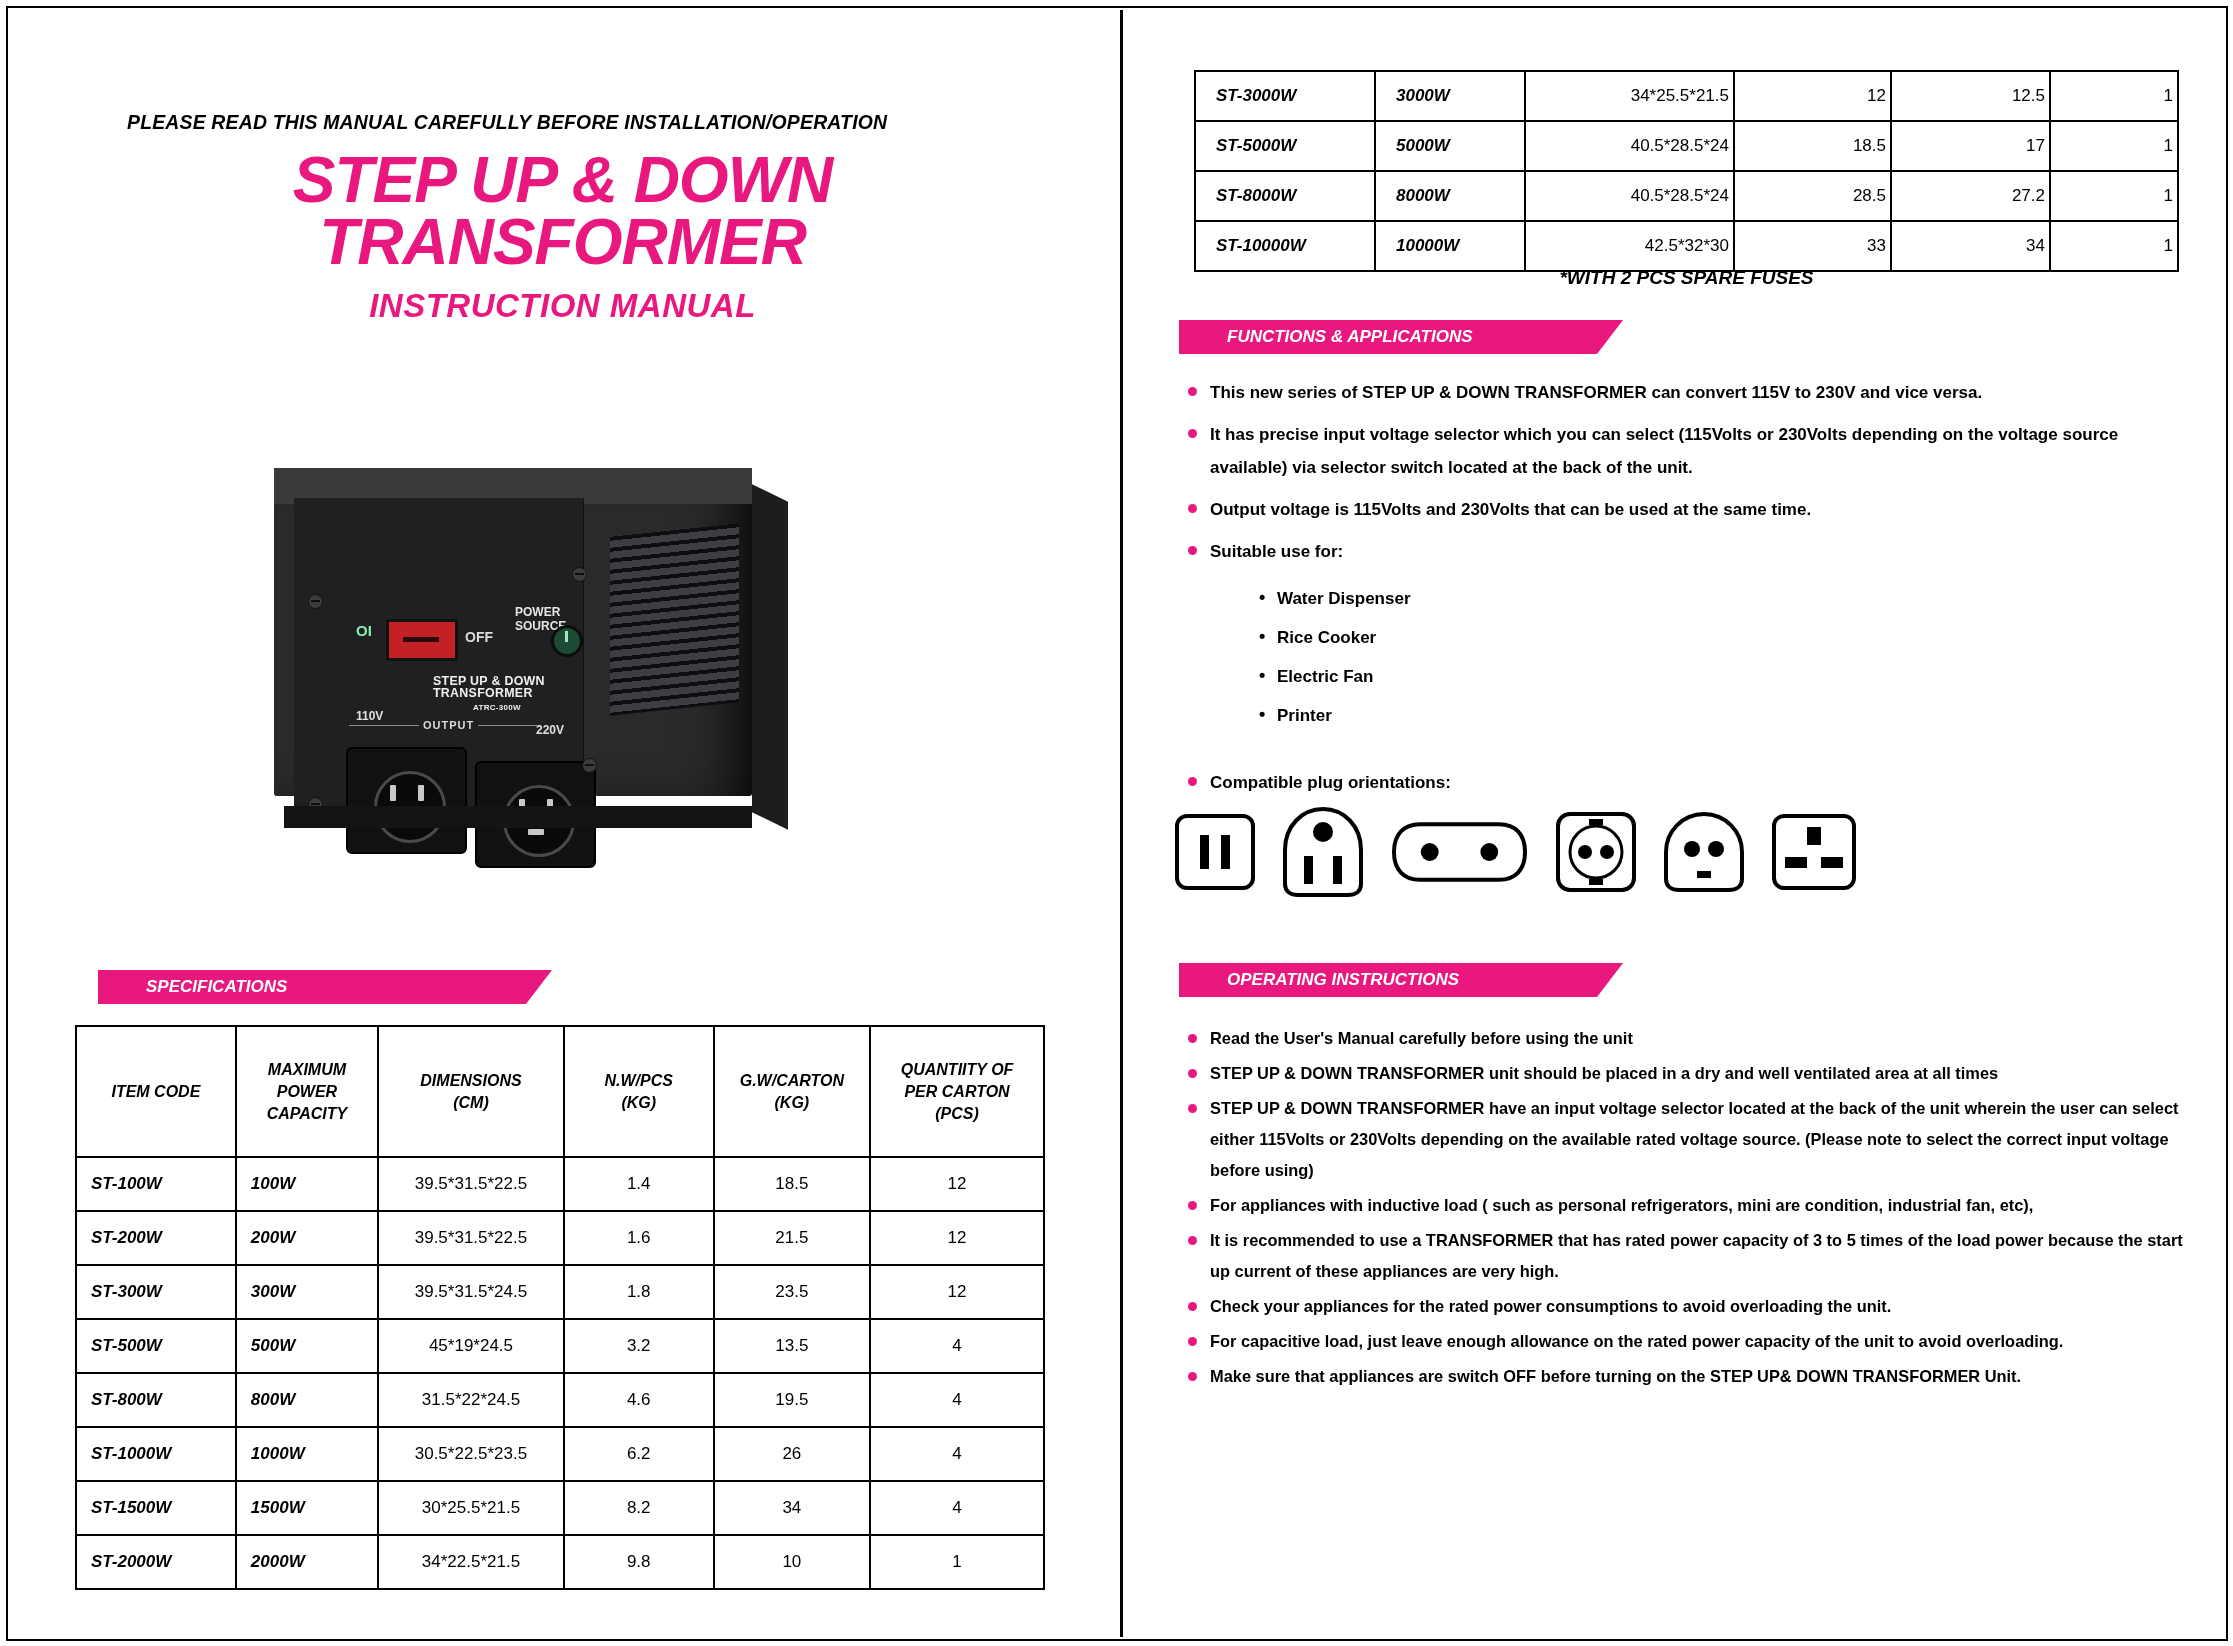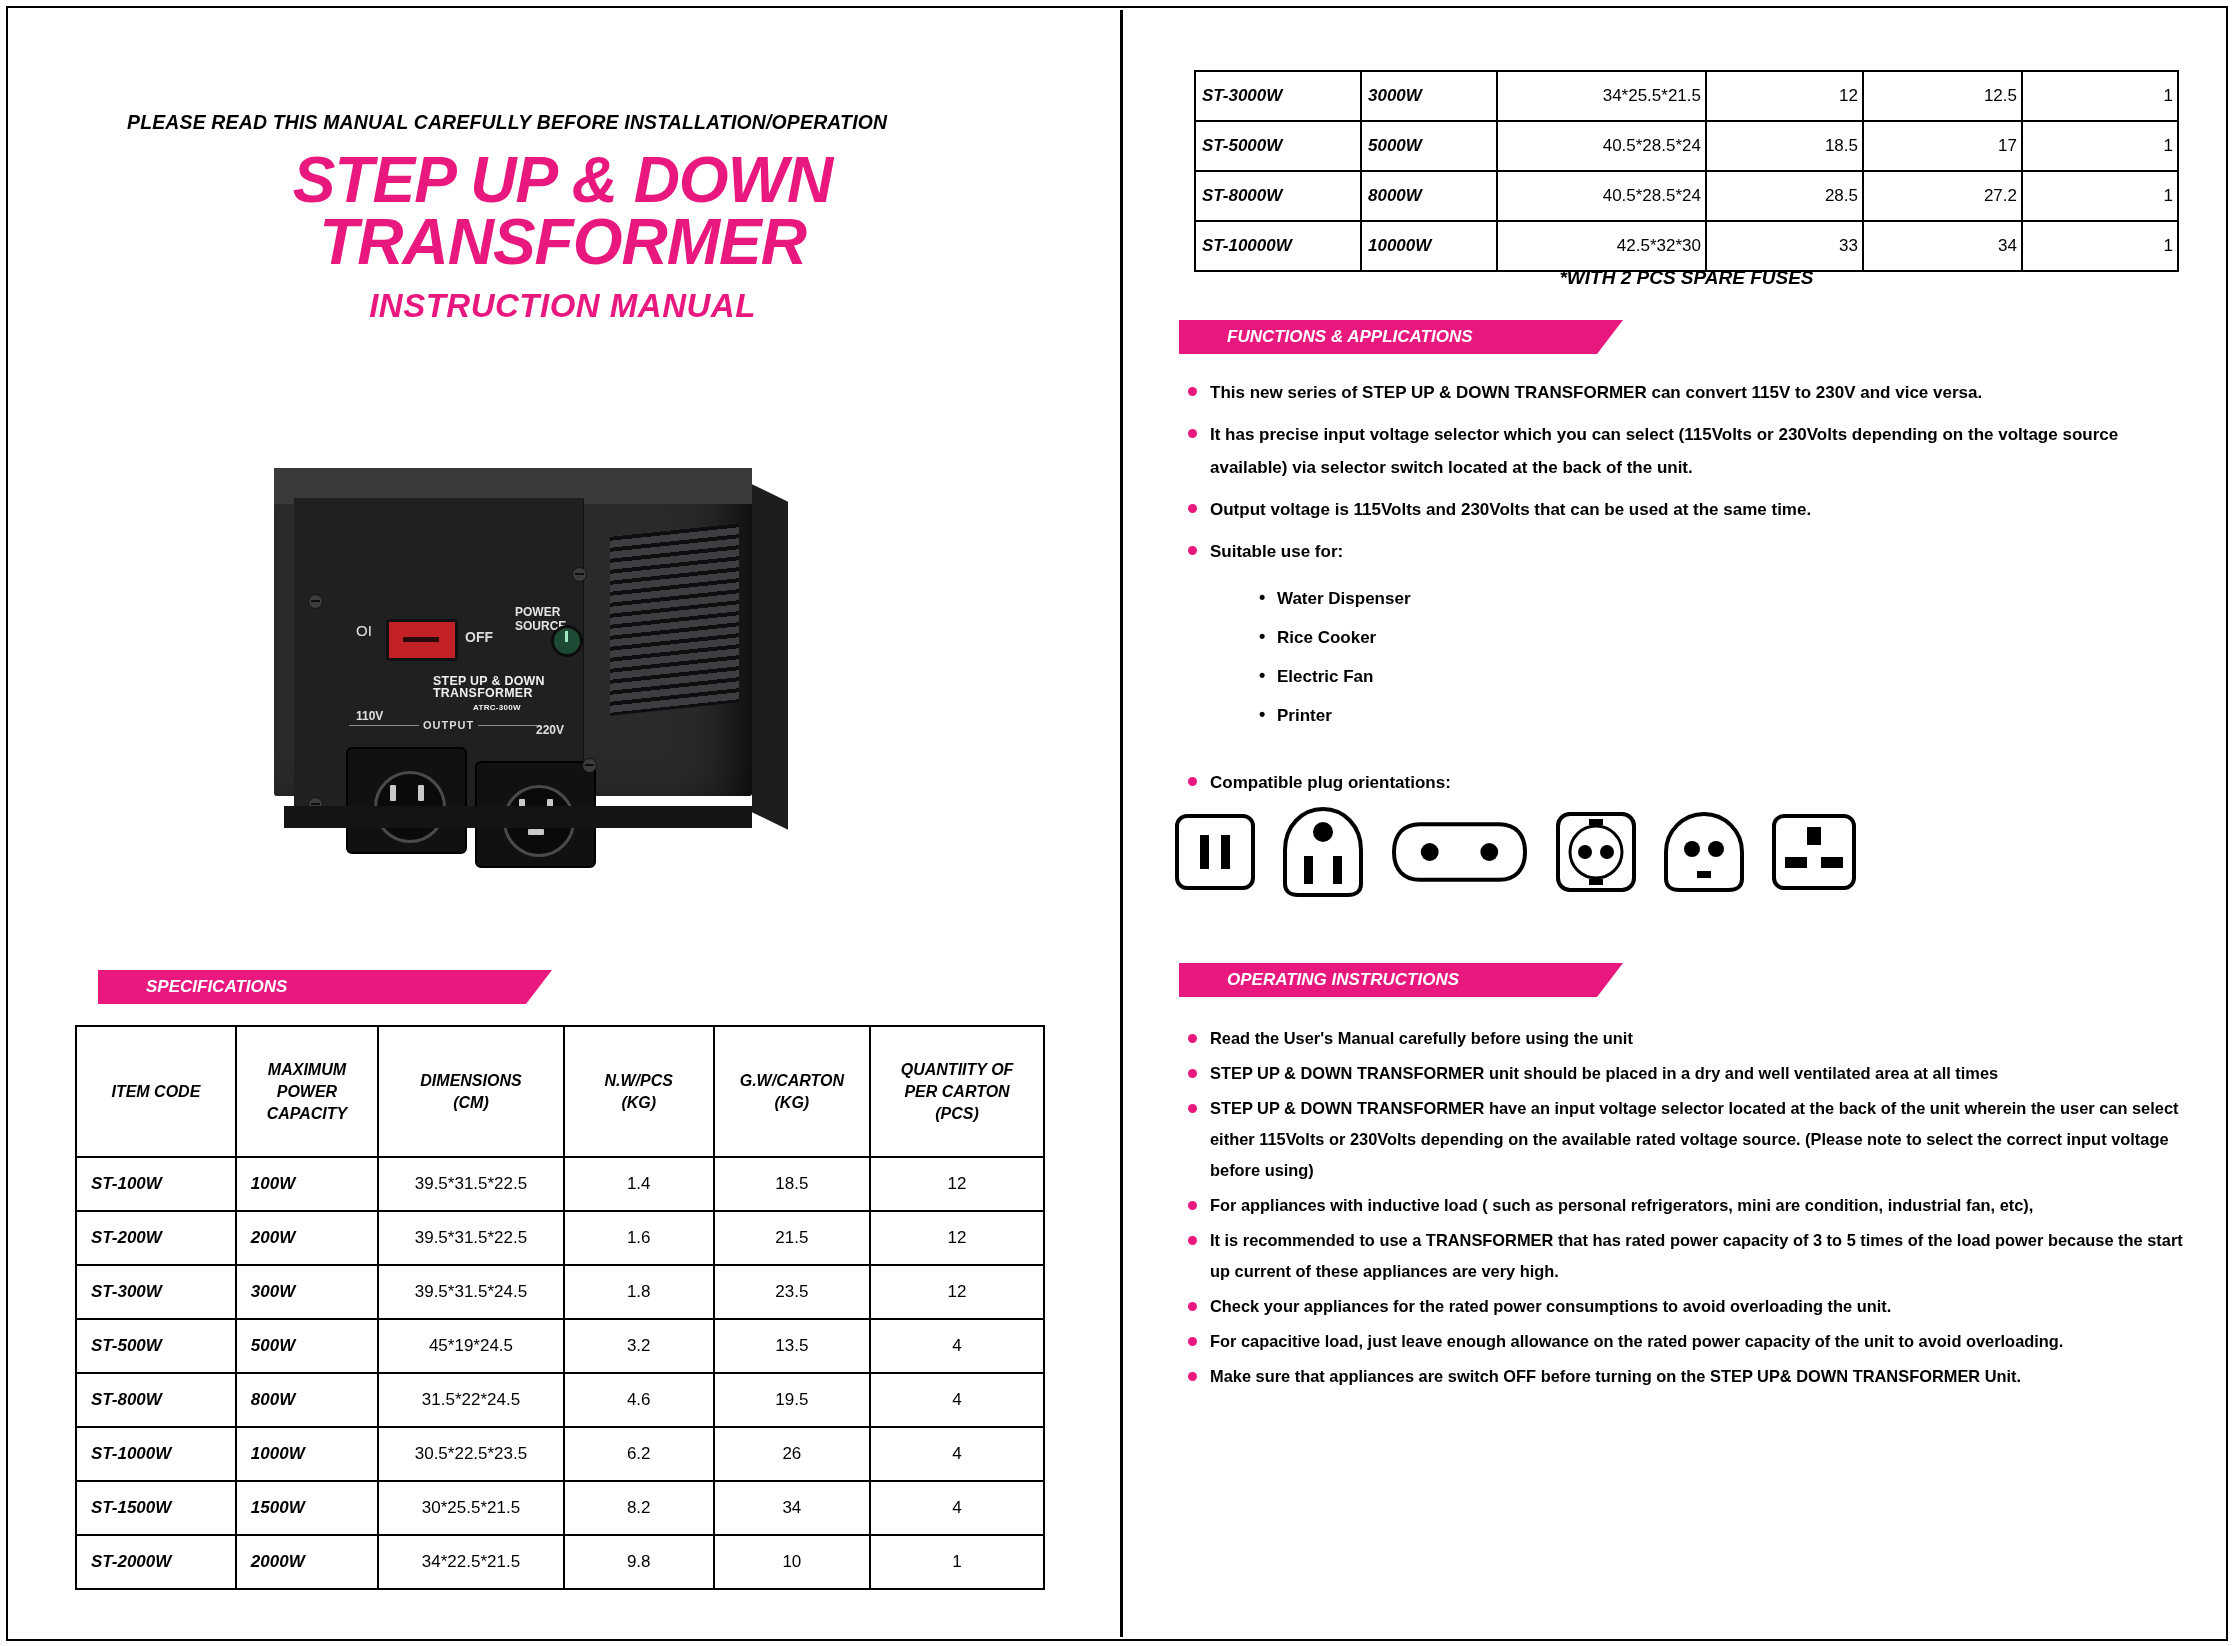--- a/index.html
+++ b/index.html
@@ -25,21 +25,21 @@
   .dev-body{position:absolute;left:20px;top:30px;width:478px;height:328px;background:#2a2a2c;border-radius:3px;
     box-shadow:inset -40px 0 60px -30px #000;}
   .dev-top{position:absolute;left:20px;top:30px;width:478px;height:36px;background:#3a3a3c;}
   .dev-side{position:absolute;left:498px;top:55px;width:36px;height:328px;background:#1d1d1f;transform:skewY(26deg);}
   .dev-front{position:absolute;left:40px;top:60px;width:289px;height:328px;background:#202022;border-right:1px solid #111;}
   .dev-lip{position:absolute;left:30px;top:368px;width:468px;height:22px;background:#141416;}
   .vent{position:absolute;left:356px;top:92px;width:129px;height:179px;
     background:repeating-linear-gradient(to bottom,#0e0e10 0 4px,#3e3e42 4px 11px);transform:skewY(-6deg);}
   .switch{position:absolute;left:92px;top:121px;width:66px;height:36px;background:#c42127;border:3px solid #111;border-radius:3px;}
   .switch:after{content:"";position:absolute;left:14px;top:15px;width:36px;height:5px;background:#2a0b0c;}
-  .lbl-oi{position:absolute;left:62px;top:124px;color:#e5e5e5;font-size:15px;font-weight:normal;}
+  .lbl-oi{position:absolute;left:62px;top:124px;color:#86efac;font-size:15px;font-weight:bold;}
   .lbl-off{position:absolute;left:171px;top:131px;color:#dcdcdc;font-size:14px;font-weight:bold;}
   .lbl-ps{position:absolute;left:221px;top:107px;color:#e5e5e5;font-size:12px;font-weight:bold;}
   .dial{position:absolute;left:257px;top:127px;width:26px;height:26px;border-radius:50%;background:#1d4a34;border:3px solid #0c0c0c;}
   .dial:after{content:"";position:absolute;left:11px;top:3px;width:3px;height:11px;background:#9fe8c0;}
   .brand{position:absolute;left:139px;top:177px;color:#f0f0f0;font-size:12.4px;font-weight:bold;line-height:12px;letter-spacing:0.3px;}
   .lbl-110{position:absolute;left:62px;top:211px;color:#e0e0e0;font-size:12px;font-weight:bold;}
   .lbl-220{position:absolute;left:242px;top:225px;color:#e0e0e0;font-size:12px;font-weight:bold;}
   .lbl-out{position:absolute;left:129px;top:221px;color:#dcdcdc;font-size:11px;font-weight:bold;letter-spacing:1px;}
   .outline{position:absolute;top:227px;height:1px;background:#8a8a8a;}
   .socket{position:absolute;width:117px;height:103px;background:#111;border:2px solid #000;border-radius:6px;}
@@ -62,21 +62,21 @@
   table{border-collapse:collapse;}
   .spec-table{position:absolute;left:75px;top:1025px;width:970px;font-size:17px;}
   .spec-table td,.spec-table th{border:2px solid #000;text-align:center;padding:6px 4px;}
   .spec-table thead th{font-style:italic;font-weight:bold;font-size:16px;line-height:22px;height:117px;vertical-align:middle;}
   .spec-table tbody td{height:40px;}
   .spec-table tbody td.code,.spec-table tbody td.pwr{font-style:italic;font-weight:bold;text-align:left;padding-left:14px;}
 
   
   .top-table{position:absolute;left:1194px;top:70px;width:985px;font-size:17px;}
   .top-table td{border:2px solid #000;text-align:right;height:42px;padding:3px 4px;}
-  .top-table td.code,.top-table td.pwr{font-style:italic;font-weight:bold;text-align:left;padding-left:6px;}
+  .top-table td.code,.top-table td.pwr{font-style:italic;font-weight:bold;text-align:left;padding-left:20px;}
   .fuse-note{position:absolute;left:1194px;top:267px;width:985px;text-align:center;font-style:italic;font-weight:bold;font-size:19px;}
 
   .banner-func{left:1179px;top:320px;width:418px;}
   .banner-oper{left:1179px;top:963px;width:418px;}
 
   .bullets{position:absolute;left:1184px;width:1015px;font-size:17px;line-height:33px;font-weight:bold;}
   .b-func{top:376px;}
   .b-oper{top:1023px;font-size:16.4px;line-height:31px;}
   .bullet{position:relative;padding-left:26px;margin-bottom:9px;}
   .bullet:before{content:"";position:absolute;left:4px;top:11px;width:9px;height:9px;border-radius:50%;background:#e8187f;}

